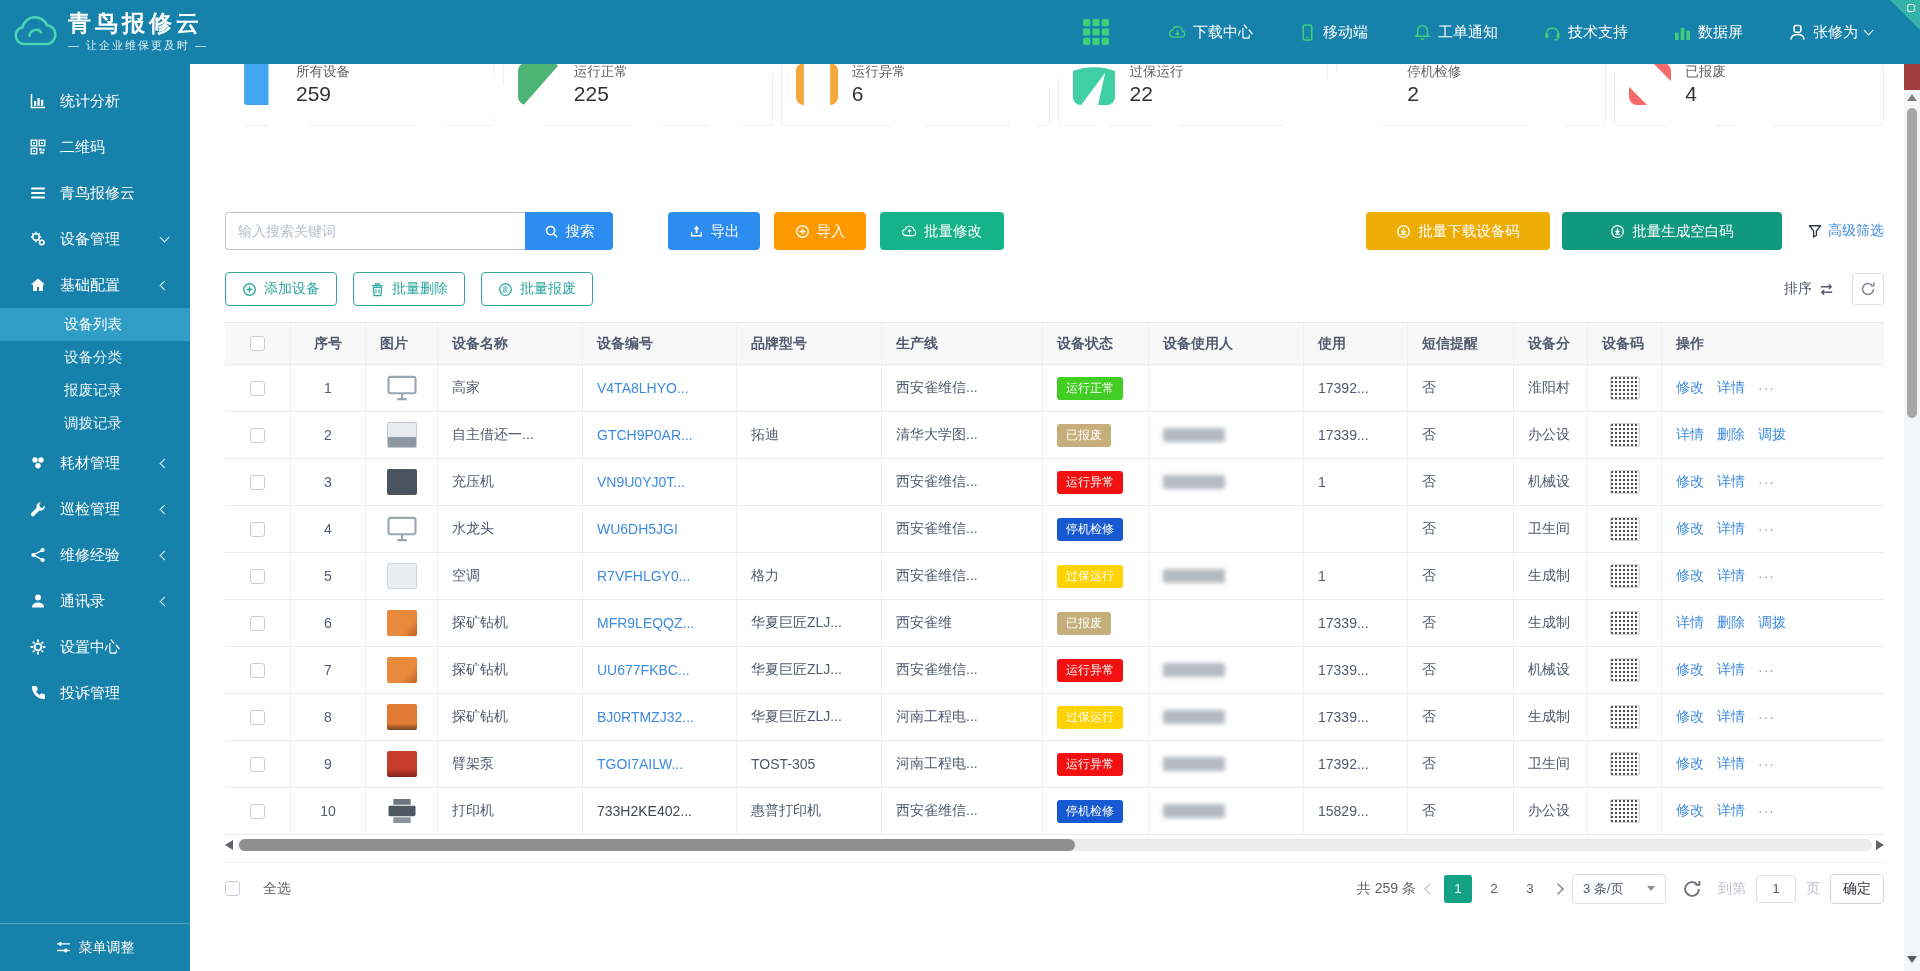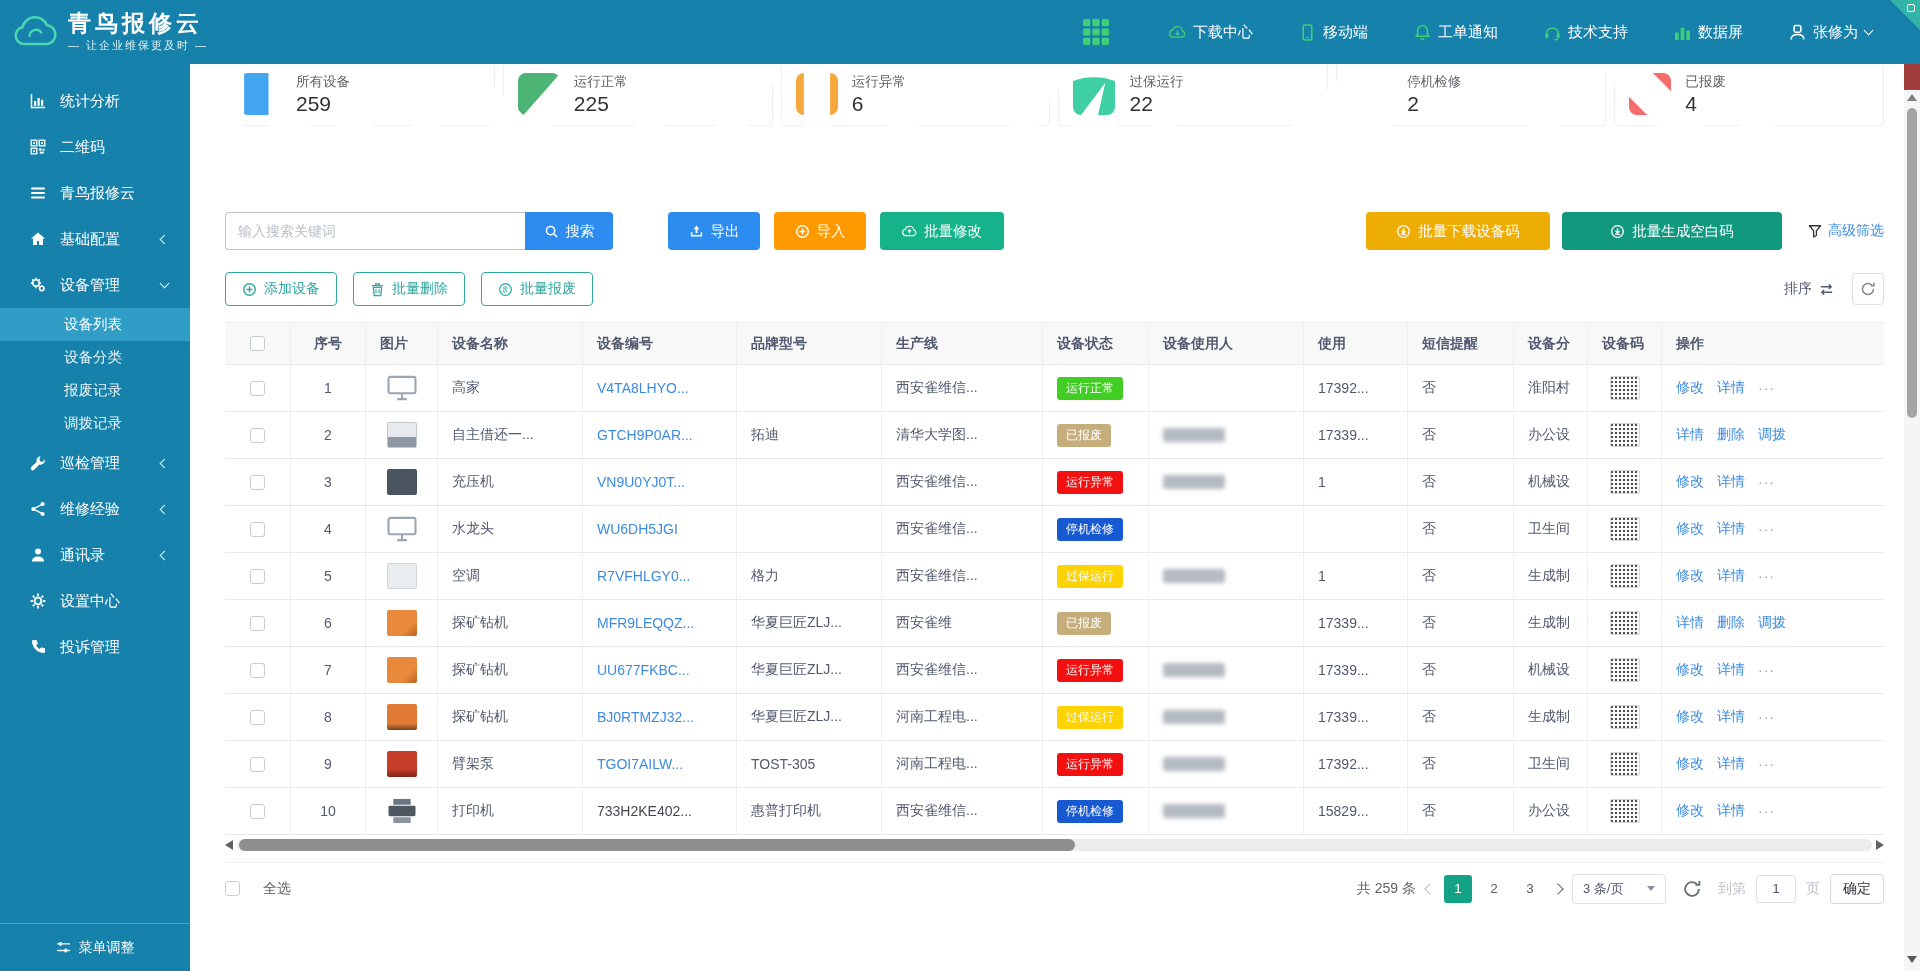--- a/index.html
+++ b/index.html
@@ -48,21 +48,21 @@
   .title-row { display:flex; align-items:center; height:36px; }
   .page-title { display:flex; align-items:center; gap:10px; font-size:20px; color:#2f3640; font-weight:bold; }
   .page-title .icon { width:19px; height:17px; color:#8c939b; }
   .stats-link { margin-left:auto; display:flex; align-items:center; gap:6px; font-size:14px;
     color:#4a7fae; cursor:pointer; }
   .stats-link .icon { width:15px; height:15px; color:#3cb648; }
 
   
   .cards { display:flex; gap:8px; margin-top:8px; }
   .card { flex:1; height:64px; border:1px solid #ebeef5; border-radius:4px; background:#fff;
-    display:flex; align-items:center; padding:0 14px; gap:14px; cursor:pointer; }
+    display:flex; align-items:flex-start; padding:0 14px; gap:14px; cursor:pointer; }
   .card-icon { width:42px; height:42px; border-radius:8px; color:#fff; display:flex;
     align-items:center; justify-content:center; flex:none; }
   .card-icon svg { width:22px; height:22px; }
   .card-label { font-size:13.5px; color:#606266; }
   .card-value { font-size:21px; color:#303133; margin-top:1px; }
 
   
   .toolbar1 { margin-top:86px; display:flex; align-items:center; }
   .search-box { display:flex; }
   .search-input { width:300px; height:38px; border:1px solid #c0c4cc; border-right:none;
@@ -310,45 +310,56 @@
             <svg viewBox="0 0 16 16" fill="currentColor">
               <rect x="1" y="2.6" width="14" height="2" rx="1"></rect>
               <rect x="1" y="7" width="14" height="2" rx="1"></rect>
               <rect x="1" y="11.4" width="14" height="2" rx="1"></rect>
             </svg>
           </span>
           <span>青鸟报修云</span>
         </div>
         <div class="menu-item">
           <span class="icon">
-            <svg viewBox="0 0 16 16" fill="currentColor">
-              <path d="M8 1.4 1 7.6h2V14h4v-4h2v4h4V7.6h2Z"></path>
-            </svg>
-          </span>
-          <span>基础配置</span>
-          <span class="chev left"></span>
-        </div>
-        <div class="menu-item">
-          <span class="icon">
             <svg viewBox="0 0 16 16">
               <circle cx="6" cy="6" r="3.2" fill="none" stroke="currentColor" stroke-width="1.6"></circle>
               <g stroke="currentColor" stroke-width="1.4">
                 <path d="M6 .8v2M6 9.2v2M.8 6h2M9.2 6h2M2.3 2.3l1.4 1.4M8.3 8.3l1.4 1.4M9.7 2.3 8.3 3.7"></path>
               </g>
               <circle cx="11.8" cy="11.4" r="2.2" fill="none" stroke="currentColor" stroke-width="1.5"></circle>
               <path d="M11.8 8.4v1.2M11.8 13.2v1.4M8.8 11.4H10M13.6 11.4h1.4" stroke="currentColor" stroke-width="1.2"></path>
             </svg>
           </span>
           <span>设备管理</span>
           <span class="chev down"></span>
         </div>
+        <div class="menu-item">
+          <span class="icon">
+            <svg viewBox="0 0 16 16" fill="currentColor">
+              <path d="M8 1.4 1 7.6h2V14h4v-4h2v4h4V7.6h2Z"></path>
+            </svg>
+          </span>
+          <span>基础配置</span>
+          <span class="chev left"></span>
+        </div>
         <div class="submenu-item active">设备列表</div>
         <div class="submenu-item">设备分类</div>
         <div class="submenu-item">报废记录</div>
         <div class="submenu-item">调拨记录</div>
+        <div class="menu-item">
+          <span class="icon">
+            <svg viewBox="0 0 16 16" fill="currentColor">
+              <circle cx="5" cy="5" r="2.7"></circle>
+              <circle cx="11" cy="5" r="2.7"></circle>
+              <circle cx="8" cy="10.8" r="2.7"></circle>
+            </svg>
+          </span>
+          <span>耗材管理</span>
+          <span class="chev left"></span>
+        </div>
         <div class="menu-item">
           <span class="icon">
             <svg viewBox="0 0 16 16" fill="currentColor">
               <path d="M10.6 1.3a4.1 4.1 0 0 0-3.9 5.4L1.4 12a1.9 1.9 0 0 0 2.7 2.7l5.3-5.3a4.1 4.1 0 0 0 5.3-4.8l-2.4 2.4-2.2-.7-.7-2.2Z"></path>
             </svg>
           </span>
           <span>巡检管理</span>
           <span class="chev left"></span>
         </div>
         <div class="menu-item">

